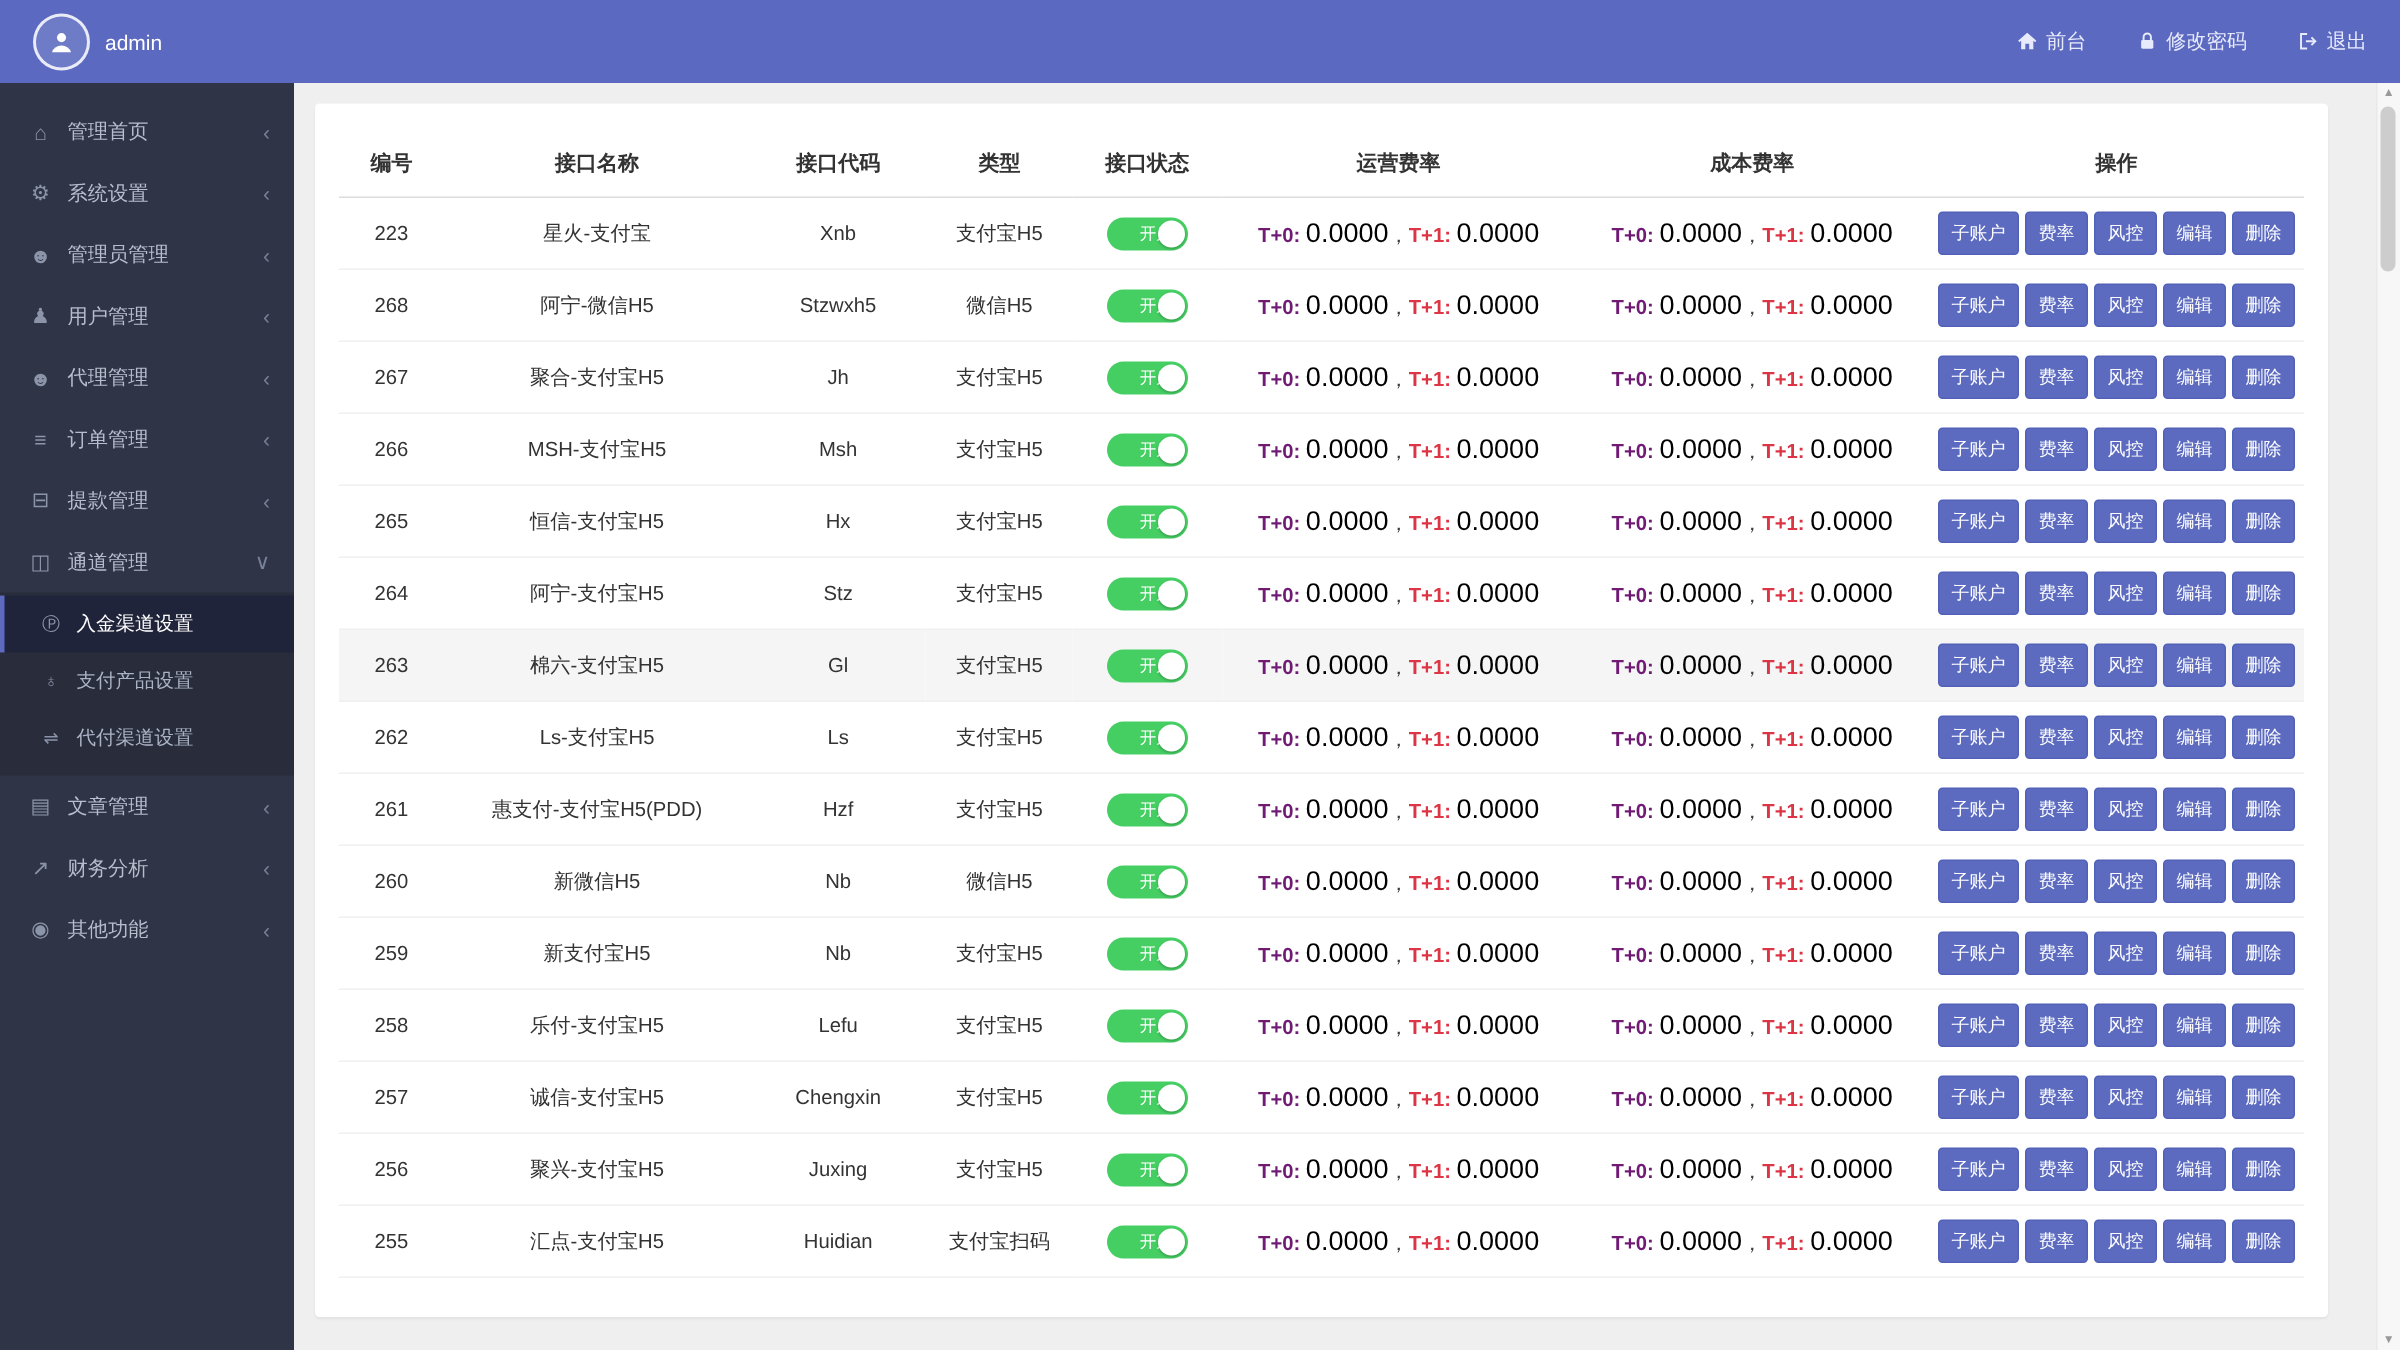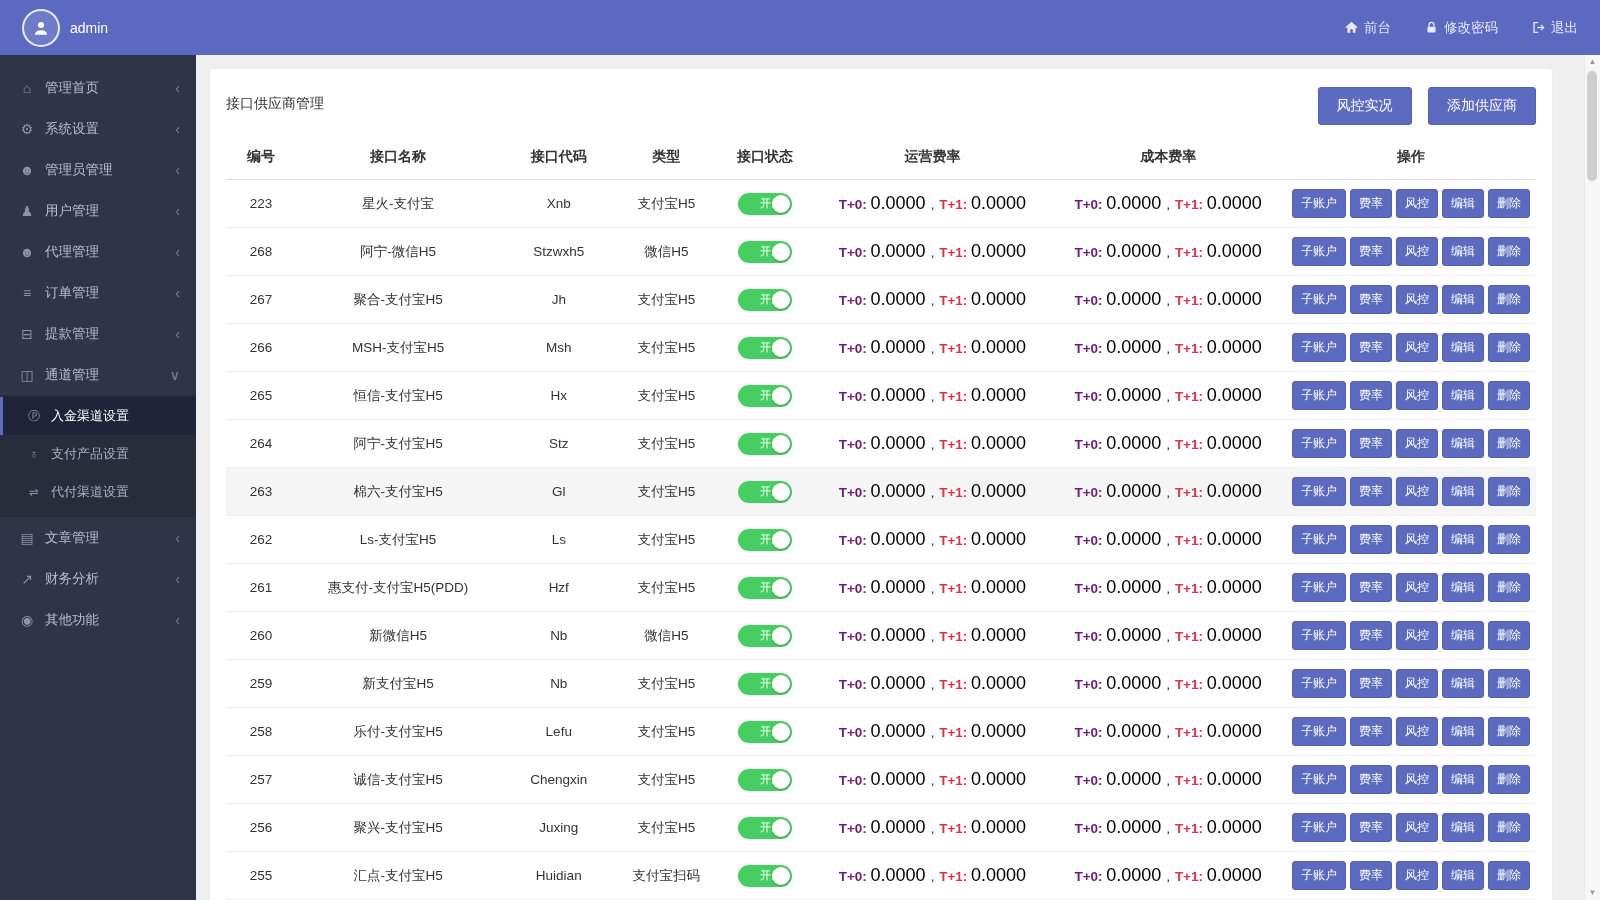--- a/index.html
+++ b/index.html
@@ -235,27 +235,20 @@
       <div class="side-item">
         <span class="si-icon">◉</span>
         <span class="si-label">其他功能</span>
         <span class="si-arrow">‹</span>
       </div>
     </div>
 </div>
 
 <div class="main">
   <div class="card">
-    <div class="card-head">
-      <div class="card-title">接口供应商管理</div>
-      <div class="head-btns">
-        <button class="btn">风控实况</button>
-        <button class="btn">添加供应商</button>
-      </div>
-    </div>
     <table>
       <thead>
         <tr>
             <th>编号</th>
             <th>接口名称</th>
             <th>接口代码</th>
             <th>类型</th>
             <th>接口状态</th>
             <th>运营费率</th>
             <th>成本费率</th>

